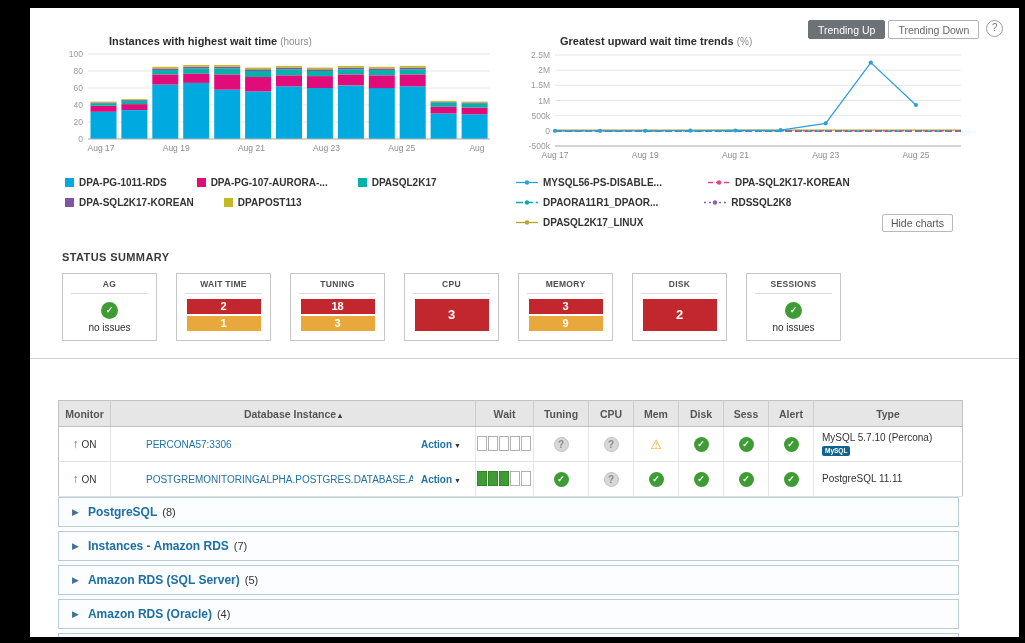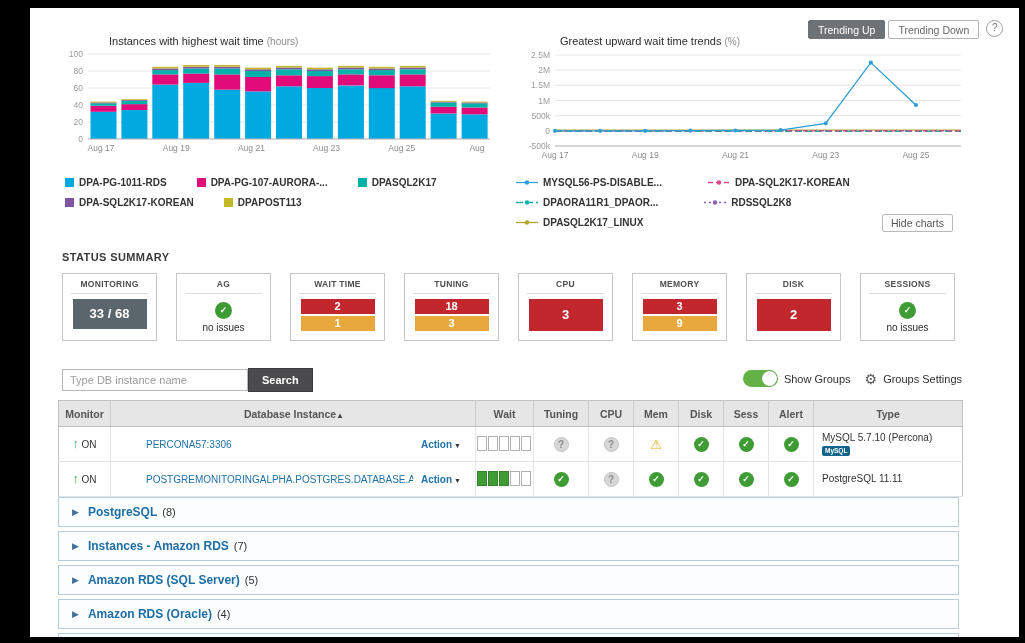--- a/index.html
+++ b/index.html
@@ -4,21 +4,21 @@
 <style>
   html,body{margin:0;padding:0;}
   body{width:1025px;height:643px;background:#000;position:relative;overflow:hidden;
        font-family:"Liberation Sans",sans-serif;}
   .page{position:absolute;left:30px;top:8px;width:989px;height:629px;background:#fff;overflow:hidden;}
   section{position:absolute;left:0;width:100%;}
 
   
   .charts-section{top:0;height:232px;border-bottom:1px solid #cfcfcf;background:#fff;}
   .chart-title{position:absolute;font-size:11px;color:#2b2b2b;white-space:nowrap;}
-  .ct-main{font-weight:normal;padding-left:44px;}
+  .ct-main{font-weight:bold;padding-left:44px;}
   .ct-unit{color:#8d8d8d;font-size:10px;}
   .left-title{left:35px;top:27px;}
   .right-title{left:486px;top:27px;}
   #barChart{position:absolute;left:28px;top:36px;}
   #lineChart{position:absolute;left:489px;top:36px;}
   .legend{position:absolute;top:169px;display:flex;flex-wrap:wrap;row-gap:9px;}
   #barLegend{left:35px;width:430px;column-gap:30px;}
   #lineLegend{left:486px;width:447px;column-gap:46px;}
   .lg-item{display:inline-flex;align-items:center;gap:5px;cursor:pointer;}
   .lg-sq{width:9px;height:9px;display:inline-block;}
@@ -300,27 +300,20 @@
         </span>
       </div>
 
     <button class="hide-charts">Hide charts</button>
   </section>
 
   <section class="status-section">
     <div class="status-heading">STATUS SUMMARY</div>
     <div class="cards" id="statusCards">
         <div class="card">
-          <div class="card-title">MONITORING</div>
-          <div class="card-rule"></div>
-          <div class="card-body">
-            <div class="sbox mon">33 / 68</div>
-          </div>
-        </div>
-        <div class="card">
           <div class="card-title">AG</div>
           <div class="card-rule"></div>
           <div class="card-body"><span class="icon-ok card-ok">✓</span><div class="noissues">no issues</div></div>
         </div>
         <div class="card">
           <div class="card-title">WAIT TIME</div>
           <div class="card-rule"></div>
           <div class="card-body">
             <div class="sbox crit">2</div>
             <div class="sbox warn">1</div>
@@ -357,32 +350,20 @@
           </div>
         </div>
         <div class="card">
           <div class="card-title">SESSIONS</div>
           <div class="card-rule"></div>
           <div class="card-body"><span class="icon-ok card-ok">✓</span><div class="noissues">no issues</div></div>
         </div>
       </div>
   </section>
 
-  <section class="toolbar-section">
-    <input class="search-input" placeholder="Type DB instance name" style="">
-    <button class="search-btn">Search</button>
-    <div class="toolbar-right">
-      <span class="toggle">
-          <span class="knob"></span>
-        </span>
-      <span class="tlabel">Show Groups</span>
-      <span class="gear-icon">⚙</span>
-      <span class="tlabel link">Groups Settings</span>
-    </div>
-  </section>
 
   <section class="grid-section">
     <table id="instTable">
         <colgroup>
           <col style="width:52px">
           <col style="width:365px">
           <col style="width:58px">
           <col style="width:55px">
           <col style="width:45px">
           <col style="width:45px">

